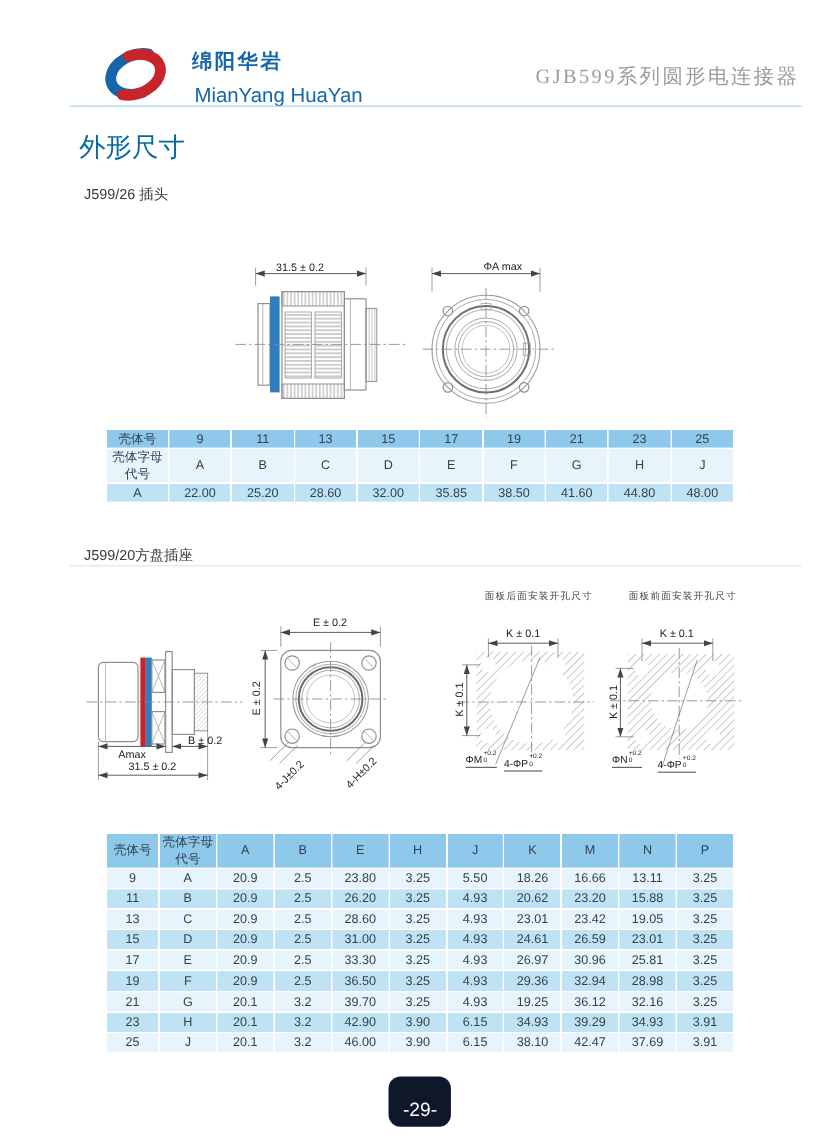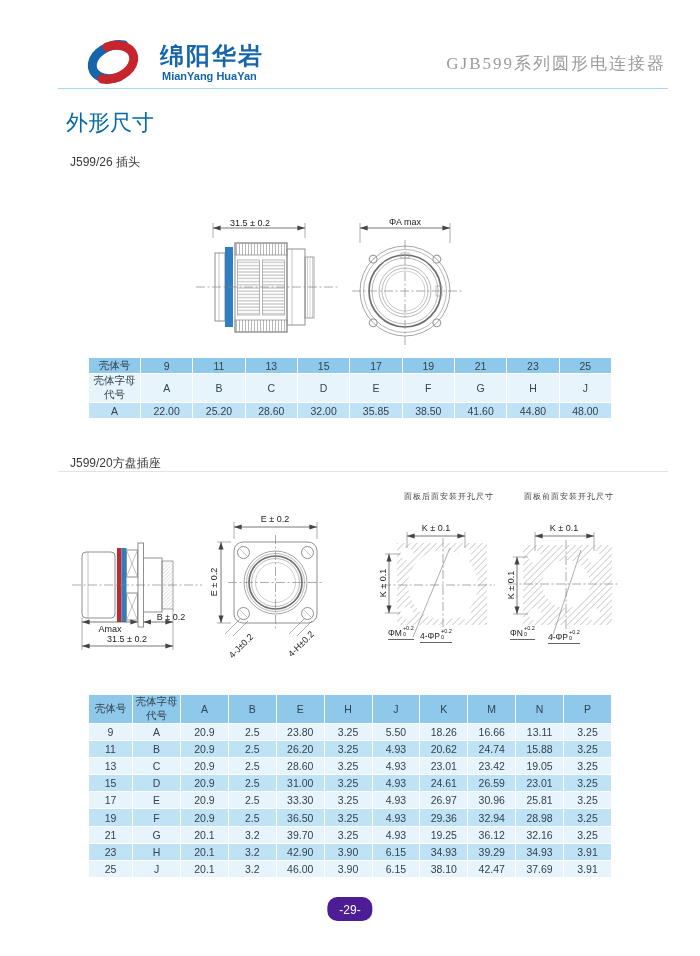--- a/index.html
+++ b/index.html
@@ -1,22 +1,22 @@
 <!DOCTYPE html>
 <html><head>
 <meta charset="utf-8">
 <style>
   html,body{margin:0;padding:0;background:#fff}
   .page{position:relative;width:700px;height:956px;background:#ffffff;
         font-family:"Liberation Sans",sans-serif;overflow:hidden}
   .abs{position:absolute}
 
   
-  .logo-cn{position:absolute;left:160px;top:40px;font-size:24px;font-weight:bold;color:#1565AB;letter-spacing:2px}
-  .logo-en{position:absolute;left:162px;top:70px;font-size:11px;font-weight:bold;color:#1565AB}
+  .logo-cn{position:absolute;left:160px;top:40px;font-size:17px;font-weight:bold;color:#1565AB;letter-spacing:2px}
+  .logo-en{position:absolute;left:162px;top:70px;font-size:17px;font-weight:normal;color:#1565AB}
   .doc-title{position:absolute;right:34px;top:52px;font-size:17px;color:#9B9B9B;
              font-family:"Liberation Serif",serif;letter-spacing:2px}
   .header-rule{position:absolute;left:58px;right:32px;top:88px;height:1px;background:#A9D9EF}
 
   
   .main-title{position:absolute;left:66px;top:108px;font-size:22px;color:#0369a1}
   .sub-title{position:absolute;left:70px;font-size:12px;color:#3a3a3a}
   .section-rule{position:absolute;left:58px;right:32px;top:471px;height:1px;background:#E4E4E4}
   .caption{position:absolute;font-size:8px;color:#444;white-space:nowrap;letter-spacing:1px}
 
@@ -45,22 +45,22 @@
   #t1 tr:nth-child(1) td{background:#8EC8EB}
   #t1 tr:nth-child(2) td{background:#E7F4FC}
   #t1 tr:nth-child(3) td{background:#C0E2F5}
   #t2 th,#t2 td{height:16.1px}
   #t2 tr:first-child th{background:#8EC8EB}
   #t2 tr:nth-child(even) td{background:#E7F4FC}
   #t2 tr:nth-child(odd) td{background:#C0E2F5}
 
   
   .page-badge{position:absolute;left:50%;top:897px;transform:translateX(-50%);
-              background:#4c1d95;color:#fff;font-size:12px;border-radius:10px;
-              padding:6px 12px 4px 12px}
+              background:#0f172a;color:#fff;font-size:16px;border-radius:10px;
+              padding:20px 12px 4px 12px}
 </style>
 </head>
 <body>
 
 <div class="page">
 
   <svg class="abs" style="left:72px;top:36px" width="82" height="52" viewBox="0 0 82 52">
     <path d="M52 9 A23 16 -20 1 0 47 41" fill="none" stroke="#1565AB" stroke-width="9" stroke-linecap="round"></path>
     <path d="M30 43 A23 16 -20 1 0 35 11" fill="none" stroke="#C8242B" stroke-width="9" stroke-linecap="round"></path>
   </svg>
@@ -126,21 +126,21 @@
       <circle class="bold" cx="53" cy="75" r="36"></circle>
       <circle class="thin" cx="53" cy="75" r="33"></circle>
       <circle class="thin" cx="53" cy="75" r="26"></circle>
       <circle class="thin" cx="53" cy="75" r="23"></circle>
       <circle class="thin" cx="53" cy="75" r="20" style="stroke-width:.5"></circle>
       <rect class="ol2" x="49" y="37" width="8" height="5" fill="#fff"></rect>
       <rect class="ol2" x="84" y="70" width="6" height="10" fill="#fff"></rect>
       <line class="cl" x1="0" y1="75" x2="112" y2="75"></line>
       <line class="cl" x1="53" y1="24" x2="53" y2="132"></line>
     </svg>
-    <span class="dim" style="left:53px;top:6px">ΦA max</span>
+    <span class="dim" style="left:67px;top:6px">ΦA max</span>
   </div>
 
   <div class="twrap" style="top:357px">
     <table id="t1">
       <colgroup>
           <col style="width:52px">
           <col>
           <col>
           <col>
           <col>
@@ -404,21 +404,21 @@
           </tr>
           <tr>
             <td>11</td>
             <td>B</td>
             <td>20.9</td>
             <td>2.5</td>
             <td>26.20</td>
             <td>3.25</td>
             <td>4.93</td>
             <td>20.62</td>
-            <td>24.74</td>
+            <td>23.20</td>
             <td>15.88</td>
             <td>3.25</td>
           </tr>
           <tr>
             <td>13</td>
             <td>C</td>
             <td>20.9</td>
             <td>2.5</td>
             <td>28.60</td>
             <td>3.25</td>

